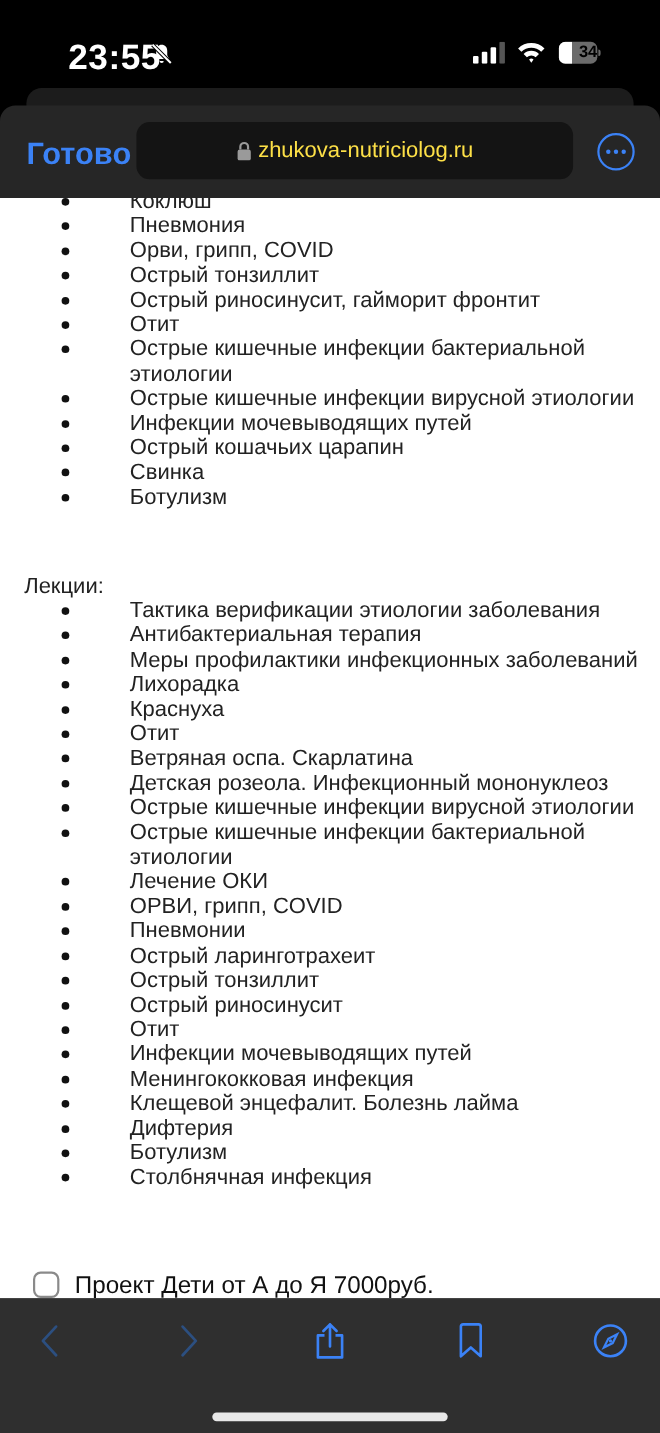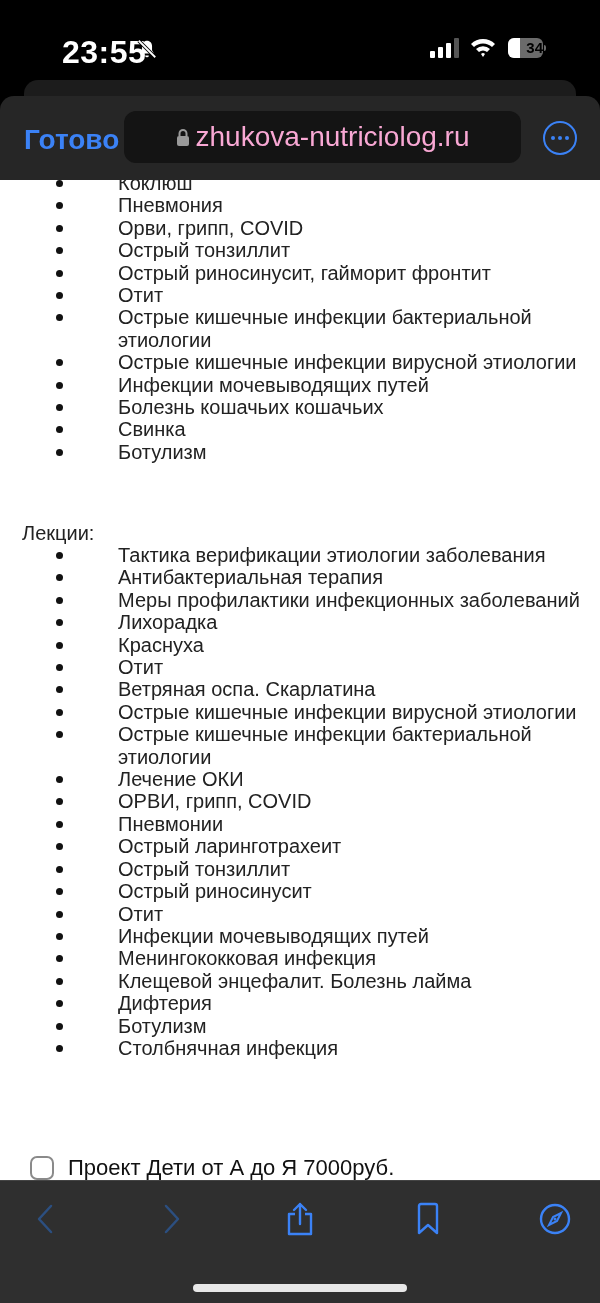--- a/index.html
+++ b/index.html
@@ -15,21 +15,21 @@
   .battery-body { position: absolute; left: 0; top: 0; width: 35px; height: 20px; border-radius: 6px; background: #6b6b6b; overflow: hidden; }
   .battery-fill { position: absolute; left: 0; top: 0; height: 20px; background: #fff; }
   .battery-text { position: absolute; left: 0; top: 0; width: 35px; height: 20px; text-align: right; line-height: 20px; font-size: 15px; font-weight: bold; font-family: "Liberation Sans", sans-serif; color: #000; }
   .battery-tip { position: absolute; left: 36px; top: 7px; width: 2px; height: 6px; border-radius: 0 2px 2px 0; background: #6b6b6b; }
 
   .sheet-back { position: absolute; left: 24px; top: 80px; width: 552px; height: 30px; background: #1c1c1c; border-radius: 14px 14px 0 0; }
   .toolbar-top { position: absolute; left: 0; top: 96px; width: 600px; height: 84px; background: #262626; border-radius: 14px 14px 0 0; }
   .done-button { position: absolute; left: 24px; top: 124px; color: #3b82f6; font-size: 28px; font-family: "Liberation Sans", sans-serif; font-weight: bold; cursor: pointer; }
   .url-field { position: absolute; left: 124px; top: 111px; width: 397px; height: 52px; background: #141414; border-radius: 12px; display: flex; align-items: center; justify-content: center; }
   .lock-icon { width: 14px; height: 18px; margin-right: 6px; }
-  .url-text { color: #f9a8d4; font-size: 28px; font-family: "Liberation Sans", sans-serif; }
+  .url-text { color: #fde047; font-size: 20px; font-family: "Liberation Sans", sans-serif; }
   .more-button { position: absolute; left: 543px; top: 121px; width: 34px; height: 34px; border: 2px solid #3b82f6; border-radius: 50%; display: flex; align-items: center; justify-content: center; gap: 3px; cursor: pointer; }
   .more-button i { display: block; width: 4px; height: 4px; background: #3b82f6; border-radius: 50%; }
 
   .content { position: absolute; left: 0; top: 180px; width: 600px; height: 1000px; background: #fff; overflow: hidden; color: #222; font-family: "Liberation Sans", sans-serif; font-size: 20px; }
   .list { position: absolute; left: 0; width: 600px; }
   .list-item { position: relative; padding-left: 118px; padding-right: 20px; line-height: 22.4px; }
   .list-item::before { content: ""; position: absolute; left: 56px; top: 8px; width: 7px; height: 7px; border-radius: 50%; background: #111; }
   .section-label { position: absolute; left: 22px; top: 342px; line-height: 22px; }
 
   .checkbox-row { position: absolute; left: 30px; top: 975px; display: flex; align-items: center; cursor: pointer; }
@@ -91,35 +91,36 @@
   <div class="list" style="top:-8px">
     <div class="list-item"><span>Коклюш</span></div>
     <div class="list-item"><span>Пневмония</span></div>
     <div class="list-item"><span>Орви, грипп, COVID</span></div>
     <div class="list-item"><span>Острый тонзиллит</span></div>
     <div class="list-item"><span>Острый риносинусит, гайморит фронтит</span></div>
     <div class="list-item"><span>Отит</span></div>
     <div class="list-item"><span>Острые кишечные инфекции бактериальной этиологии</span></div>
     <div class="list-item"><span>Острые кишечные инфекции вирусной этиологии</span></div>
     <div class="list-item"><span>Инфекции мочевыводящих путей</span></div>
-    <div class="list-item"><span>Болезнь кошачьих кошачьих</span></div>
+    <div class="list-item"><span>Острый кошачьих царапин</span></div>
     <div class="list-item"><span>Свинка</span></div>
     <div class="list-item"><span>Ботулизм</span></div>
   </div>
 
   <div class="section-label">Лекции:</div>
 
   <div class="list" style="top:364px">
     <div class="list-item"><span>Тактика верификации этиологии заболевания</span></div>
     <div class="list-item"><span>Антибактериальная терапия</span></div>
     <div class="list-item"><span>Меры профилактики инфекционных заболеваний</span></div>
     <div class="list-item"><span>Лихорадка</span></div>
     <div class="list-item"><span>Краснуха</span></div>
     <div class="list-item"><span>Отит</span></div>
     <div class="list-item"><span>Ветряная оспа. Скарлатина</span></div>
+    <div class="list-item"><span>Детская розеола. Инфекционный мононуклеоз</span></div>
     <div class="list-item"><span>Острые кишечные инфекции вирусной этиологии</span></div>
     <div class="list-item"><span>Острые кишечные инфекции бактериальной этиологии</span></div>
     <div class="list-item"><span>Лечение ОКИ</span></div>
     <div class="list-item"><span>ОРВИ, грипп, COVID</span></div>
     <div class="list-item"><span>Пневмонии</span></div>
     <div class="list-item"><span>Острый ларинготрахеит</span></div>
     <div class="list-item"><span>Острый тонзиллит</span></div>
     <div class="list-item"><span>Острый риносинусит</span></div>
     <div class="list-item"><span>Отит</span></div>
     <div class="list-item"><span>Инфекции мочевыводящих путей</span></div>

